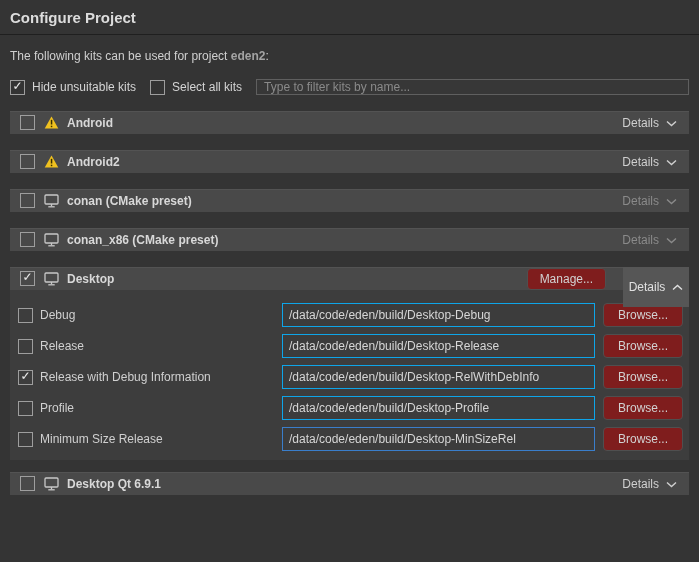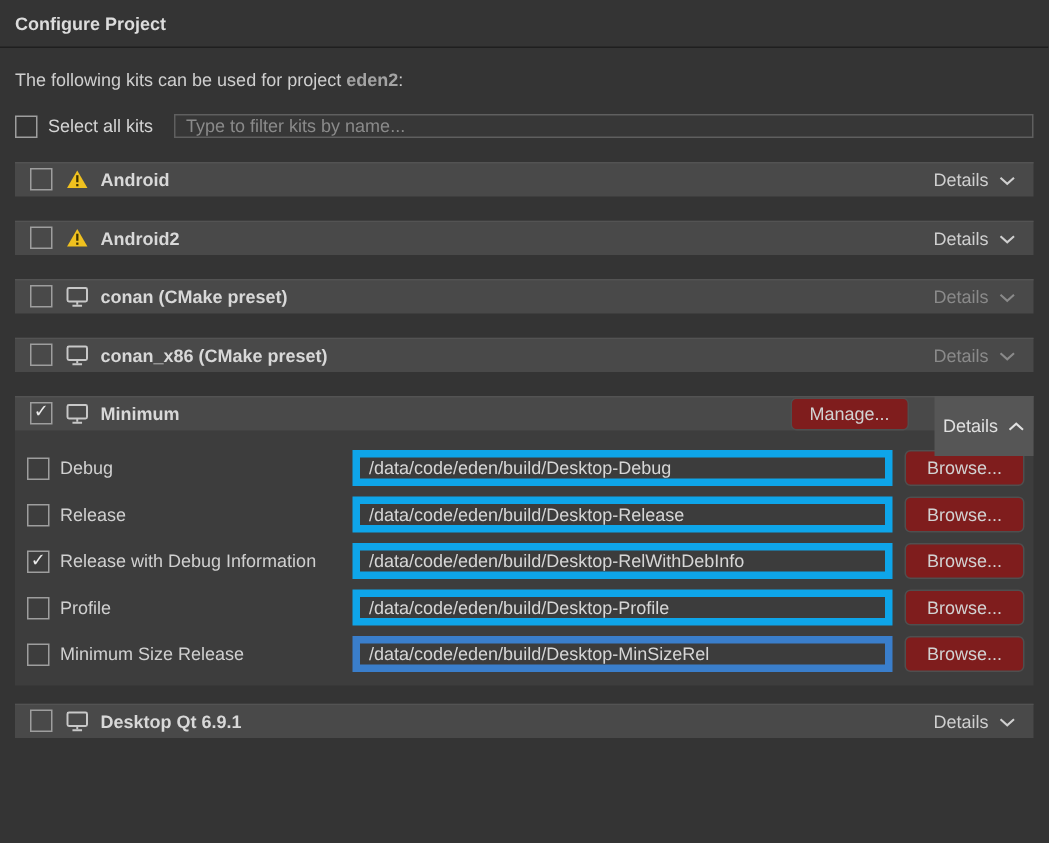--- a/index.html
+++ b/index.html
@@ -6,21 +6,21 @@
   body {
     width:699px; height:562px;
     background:#343434;
     font-family:"Liberation Sans", sans-serif;
     font-size:12px;
     color:#d0d0d0;
     overflow:hidden;
   }
   .page-title {
     padding:9px 10px 8px 10px;
-    font-size:12px;
+    font-size:15px;
     font-weight:bold;
     color:#dcdcdc;
     border-bottom:1px solid #1f1f1f;
   }
   .intro {
     margin:14px 10px 0 10px;
     color:#cfcfcf;
   }
   .intro b { color:#a3a3a3; }
   .filter-row {
@@ -121,41 +121,46 @@
     padding-left:8px;
     height:24px;
   }
   .config-row:last-child { margin-bottom:0; }
   .config-label { margin-left:7px; width:195px; color:#d0d0d0; flex:0 0 auto; }
   .path-input {
     flex:1;
     height:24px;
     box-sizing:border-box;
     background:#3c3c3c;
-    border:5px solid #0ea5e9;
+    border:1px solid #0ea5e9;
     color:#d6d6d6;
     padding:0 6px;
     font-family:"Liberation Sans", sans-serif;
     font-size:12px;
     margin-right:8px;
     outline:none;
+    margin-left:47px;
   }
   .path-input.focused { border-color:#3a7ecb; }
   .browse-btn { width:80px; height:24px; padding:0; flex:0 0 auto; }
 </style>
 </head>
 <body>
 
 <div class="page-title">Configure Project</div>
 
 <div class="intro">
   <span>The following kits can be used for project </span><b>eden2</b><span>:</span>
 </div>
 
 <div class="filter-row">
+  <div class="chk-group">
+    <span class="checkbox checked"></span>
+    <span class="chk-label">Hide unsuitable kits</span>
+  </div>
   <div class="chk-group">
     <span class="checkbox"></span>
     <span class="chk-label">Select all kits</span>
   </div>
   <input class="filter-input" placeholder="Type to filter kits by name..." style="">
 </div>
 
 <div class="kit-list">
 
   <div class="kit-row">
@@ -233,21 +238,21 @@
   <div class="kit-section">
     <div class="kit-row">
       <span class="checkbox checked"></span>
       <span class="kit-icon">
         <svg width="15" height="14" viewBox="0 0 15 14">
             <rect x="1" y="1" width="13" height="9" rx="1" fill="none" stroke="#c8c8c8" stroke-width="1.3"></rect>
             <line x1="7.5" y1="10" x2="7.5" y2="12.2" stroke="#c8c8c8" stroke-width="1.3"></line>
             <line x1="4.3" y1="12.8" x2="10.7" y2="12.8" stroke="#c8c8c8" stroke-width="1.3"></line>
           </svg>
       </span>
-      <span class="kit-name">Minimum</span>
+      <span class="kit-name">Desktop</span>
       <button class="btn manage-btn">Manage...</button>
     </div>
     <div class="details-active">
       <span>Details</span>
       <span><svg width="11" height="7" viewBox="0 0 11 7">
             <polyline points="1,5.5 5.5,1.5 10,5.5" fill="none" stroke="currentColor" stroke-width="1.4"></polyline>
           </svg></span>
     </div>
 
     <div class="config-row">

